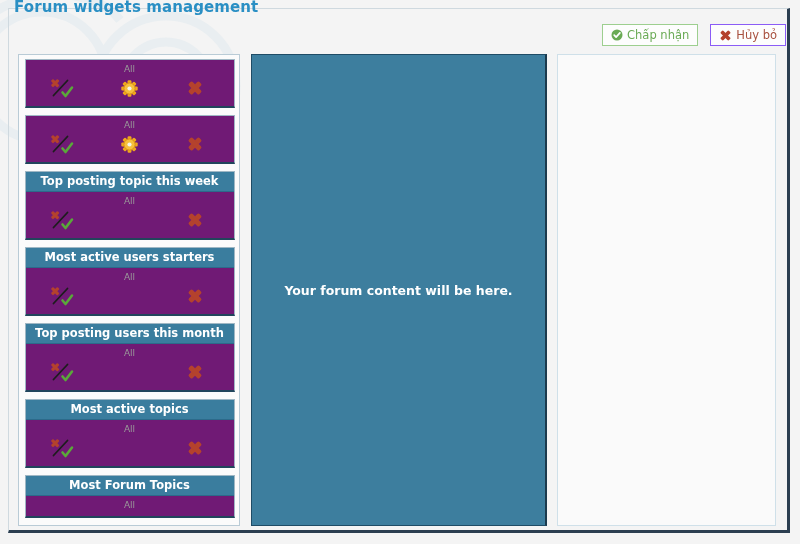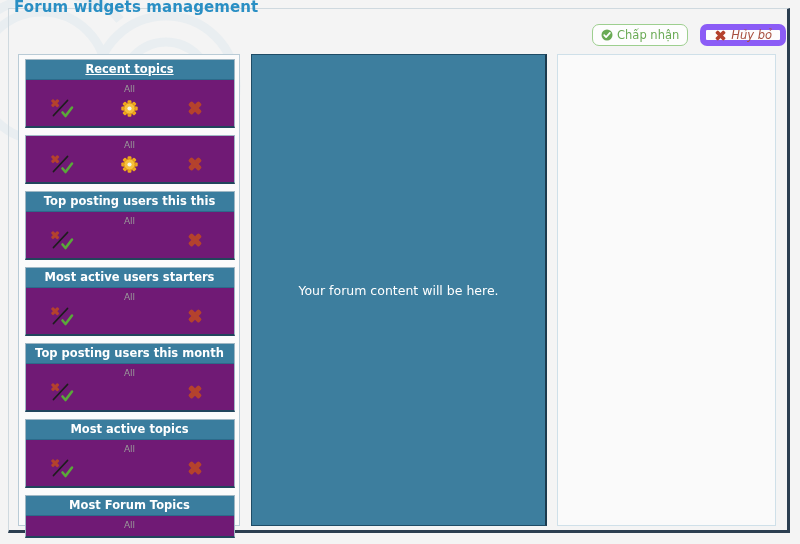--- a/index.html
+++ b/index.html
@@ -74,30 +74,28 @@
     display: inline-flex;
     align-items: center;
     gap: 4px;
     height: 22px;
     padding: 0 8px;
     box-sizing: border-box;
     background: #fdfdfd;
     font-size: 11.5px;
     cursor: pointer;
     white-space: nowrap;
-    border-radius: 7px;
   }
   .tool-btn.accept {
     border: 1px solid #9dcf8f;
     color: #6aaa55;
   }
   .tool-btn.cancel {
-    border: 6px solid #8b5cf6;
+    border: 1px solid #8b5cf6;
     color: #a8503f;
-    font-style: italic;
   }
   .tool-btn svg { display:block; }
 
   
   #board {
     position: absolute;
     left: 18px;
     top: 54px;
     width: 758px;
     height: 472px;
@@ -181,21 +179,21 @@
     background: #3d7e9e;
     border: 1px solid #1f4c66;
     border-right: 2px solid #1b3a4d;
     box-sizing: border-box;
     display: flex;
     align-items: center;
     justify-content: center;
   }
   #center-text {
     color: #ffffff;
-    font-weight: normal;
+    font-weight: bold;
     font-size: 12.5px;
     text-align: center;
   }
 
   
   #right-column {
     position: absolute;
     left: 539px;
     top: 0;
     width: 219px;
@@ -243,21 +241,20 @@
     </span>
     <span>Hủy bỏ</span>
   </div>
 </div>
 
 <div id="board">
 
   <div id="left-column">
 
   <div class="widget">
-        <div class="widget-header"><span class="wtitle linked">Recent topics</span></div>
         <div class="widget-body">
           <div class="widget-scope">All</div>
           <div class="widget-actions">
             <div class="act-slot">
               <span class="icon-btn"><svg width="26" height="20" viewBox="0 0 26 20">
                   <g fill="#b4422d">
                     <rect x="2.6" y="0.6" width="3.1" height="9.2" rx="1" transform="rotate(45 4.2 5.2)"></rect>
                     <rect x="2.6" y="0.6" width="3.1" height="9.2" rx="1" transform="rotate(-45 4.2 5.2)"></rect>
                   </g>
                   <path d="M2.5 17.5 L16.5 2.5" stroke="#1d1d1d" stroke-width="1.8" stroke-linecap="round"></path>
@@ -330,21 +327,21 @@
                   <g fill="#b4422d">
                     <rect x="5.4" y="0.6" width="5.2" height="14.8" rx="1.6" transform="rotate(45 8 8)"></rect>
                     <rect x="5.4" y="0.6" width="5.2" height="14.8" rx="1.6" transform="rotate(-45 8 8)"></rect>
                   </g>
                 </svg></span>
             </div>
           </div>
         </div>
       </div>
       <div class="widget">
-        <div class="widget-header"><span class="wtitle">Top posting users this this</span></div>
+        <div class="widget-header"><span class="wtitle">Top posting topic this week</span></div>
         <div class="widget-body">
           <div class="widget-scope">All</div>
           <div class="widget-actions">
             <div class="act-slot">
               <span class="icon-btn"><svg width="26" height="20" viewBox="0 0 26 20">
                   <g fill="#b4422d">
                     <rect x="2.6" y="0.6" width="3.1" height="9.2" rx="1" transform="rotate(45 4.2 5.2)"></rect>
                     <rect x="2.6" y="0.6" width="3.1" height="9.2" rx="1" transform="rotate(-45 4.2 5.2)"></rect>
                   </g>
                   <path d="M2.5 17.5 L16.5 2.5" stroke="#1d1d1d" stroke-width="1.8" stroke-linecap="round"></path>

